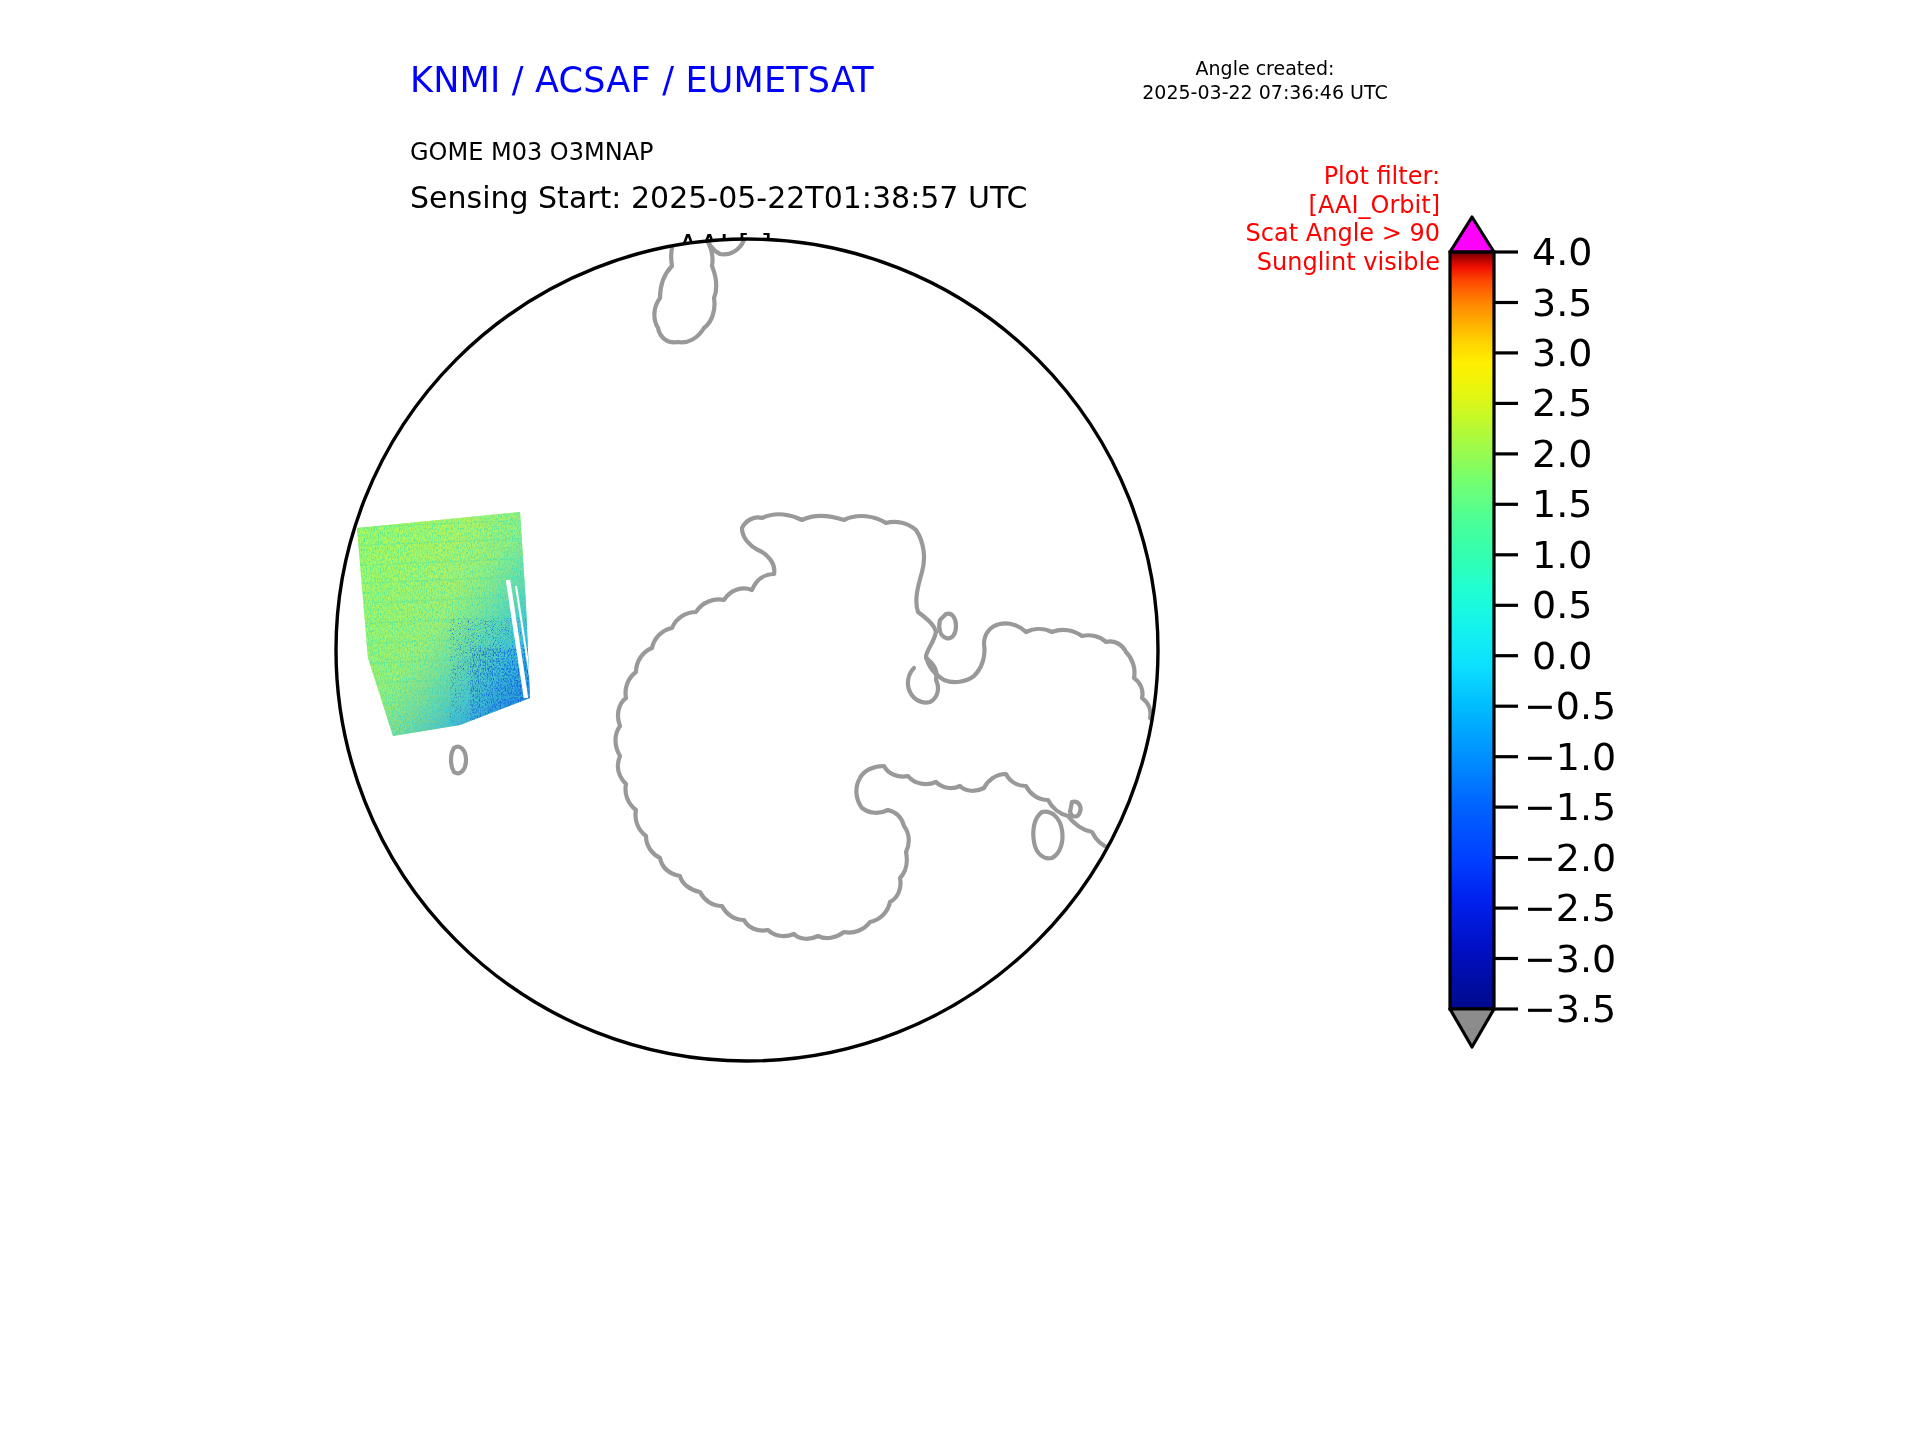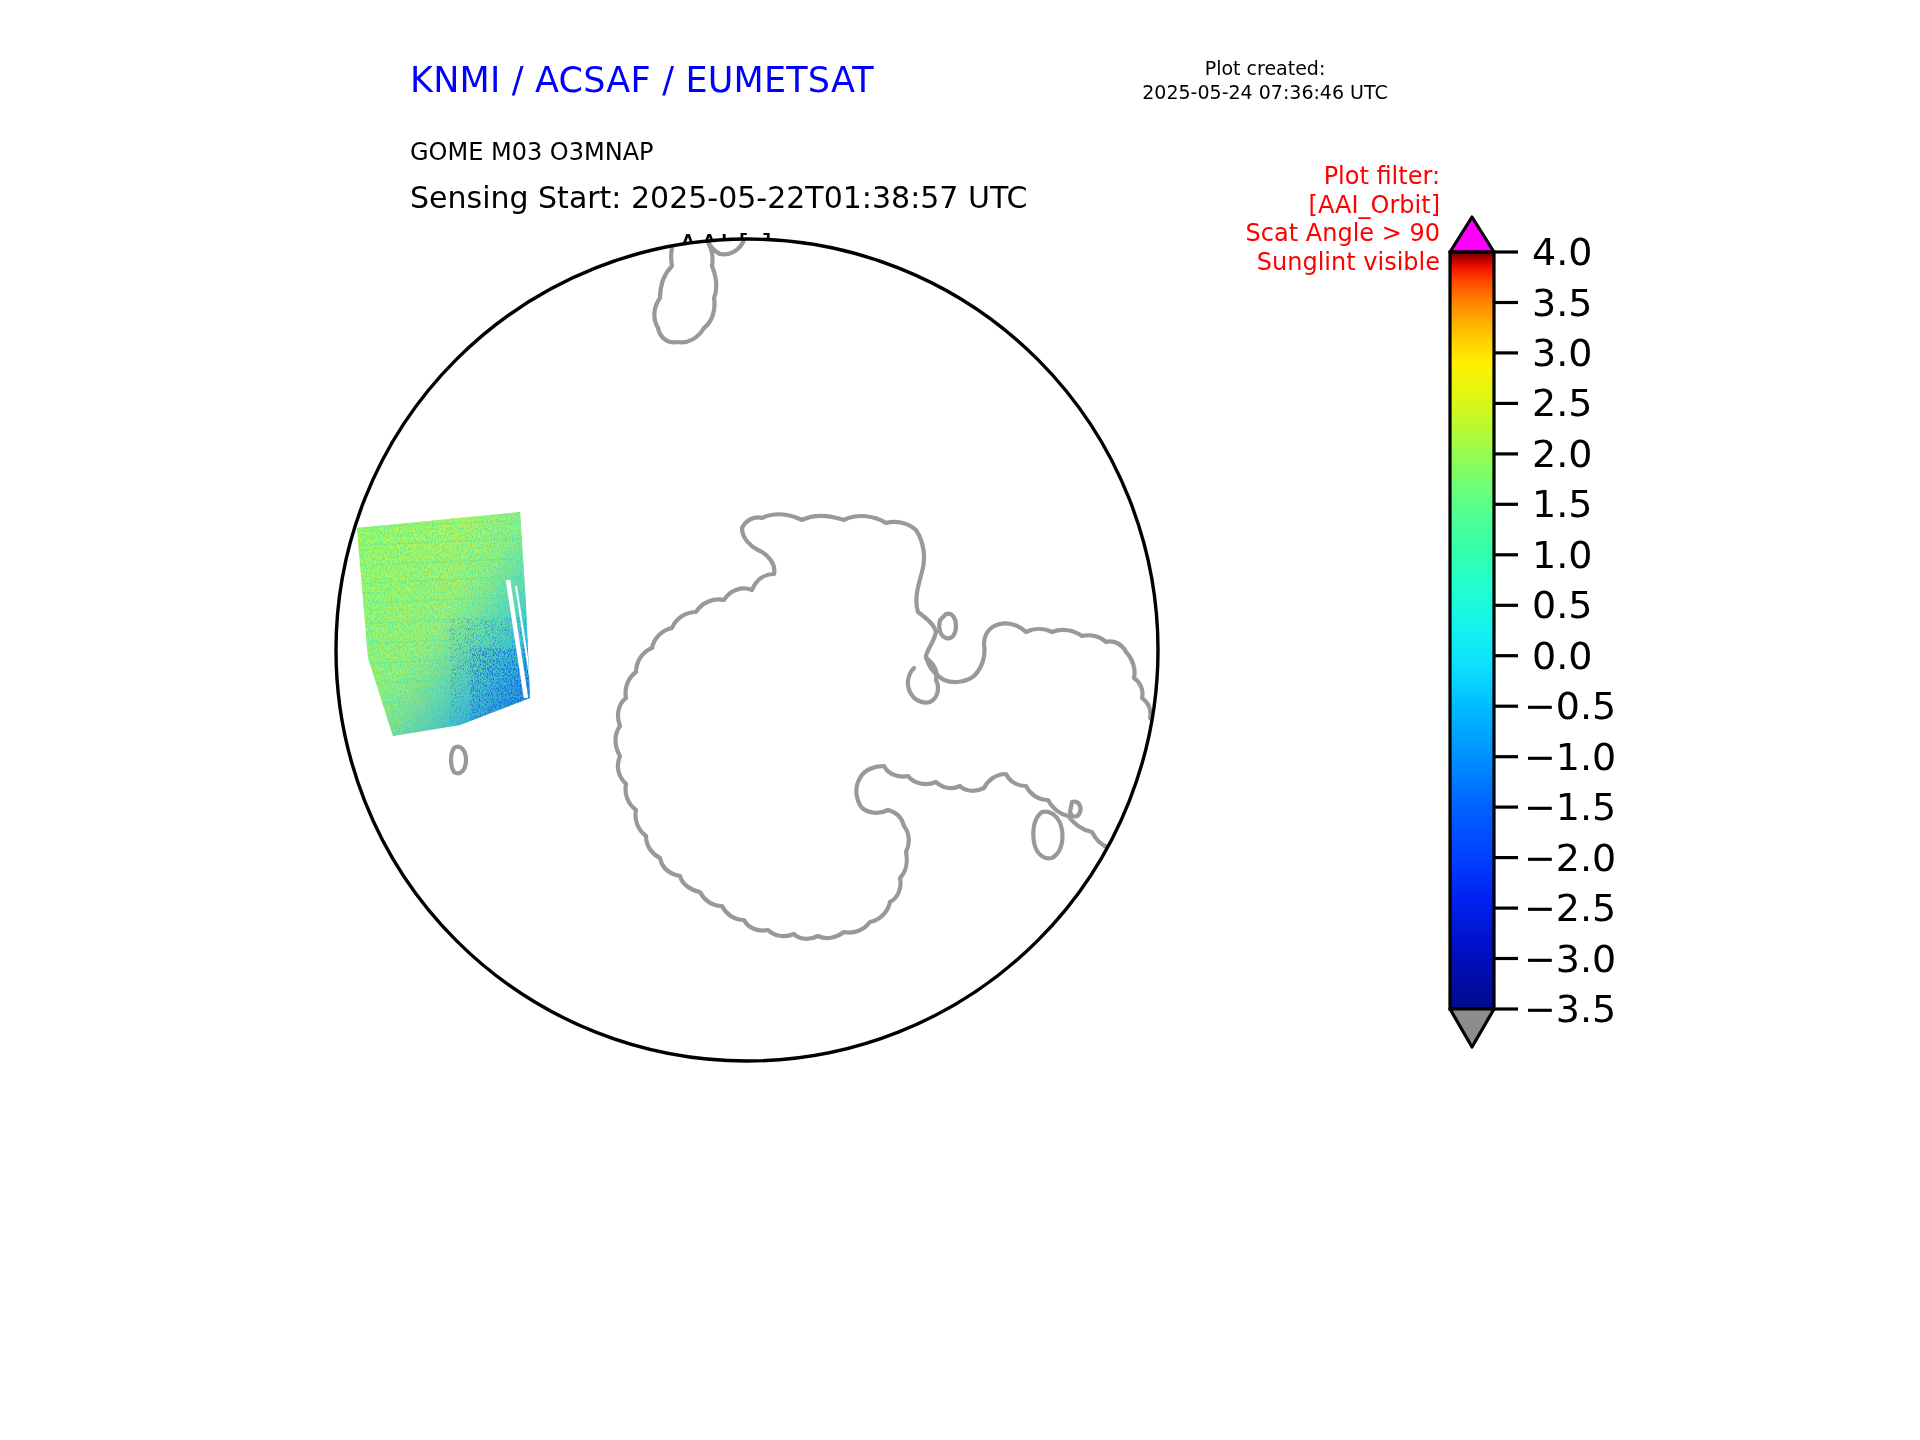--- a/index.html
+++ b/index.html
@@ -117,22 +117,22 @@
   }
 </style>
 </head>
 <body>
 
 <div id="stage">
 
   <div class="hdr-org">KNMI / ACSAF / EUMETSAT</div>
 
   <div class="plot-created-block">
-    <div>Plot created:</div>
-    <div>2025-05-24 07:36:46 UTC</div>
+    <div>Angle created:</div>
+    <div>2025-03-22 07:36:46 UTC</div>
   </div>
 
   <div class="filter-block">
     <div>Plot filter:</div>
     <div>[AAI_Orbit]</div>
     <div>Scat Angle &gt; 90</div>
     <div>Sunglint visible</div>
   </div>
 
   <div class="title-line1">GOME M03 O3MNAP</div>

